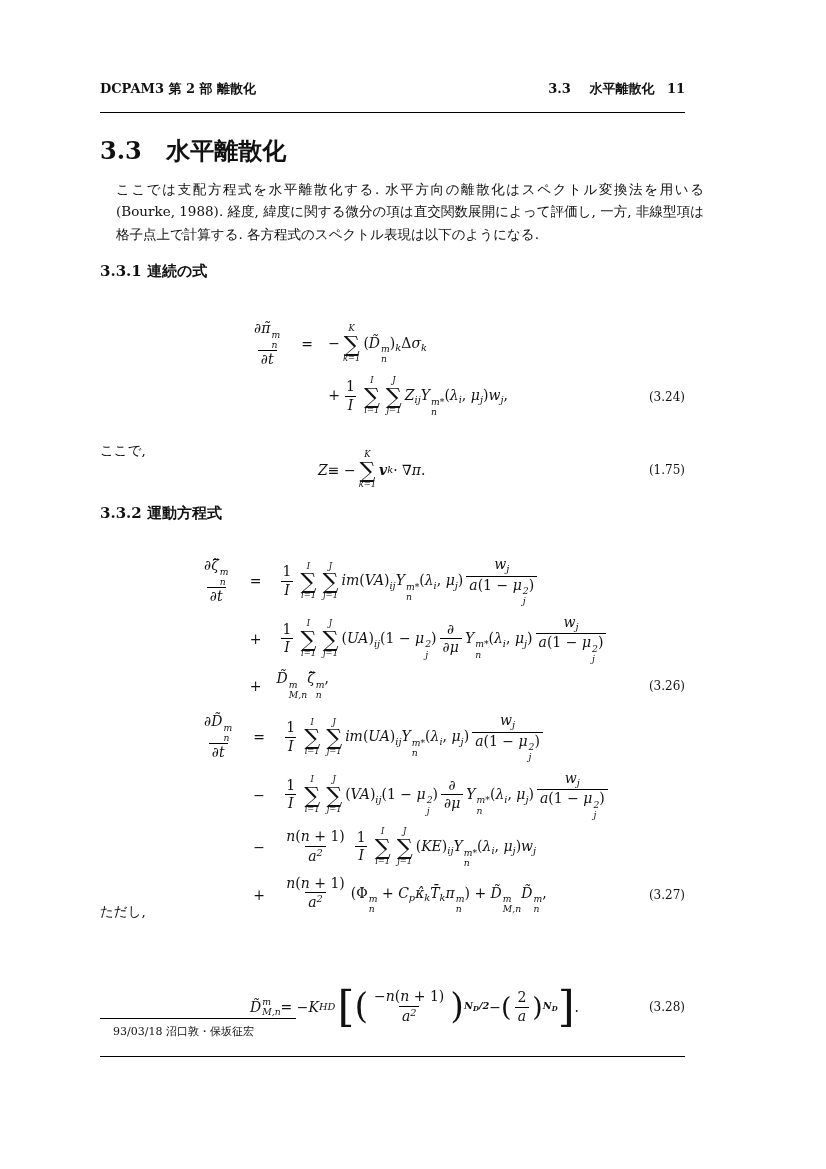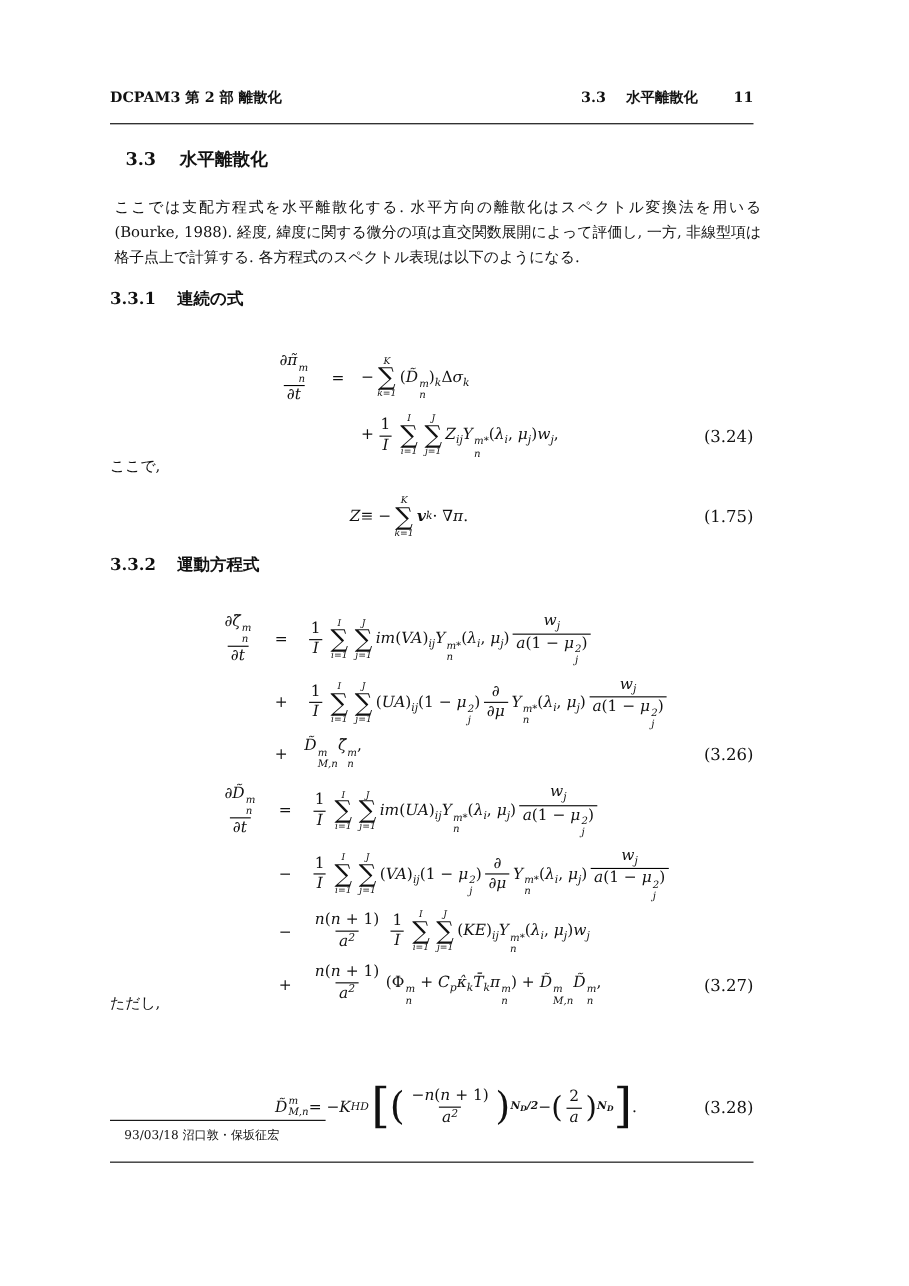--- a/index.html
+++ b/index.html
@@ -5,51 +5,51 @@
   html,body{margin:0;padding:0;background:#ffffff;}
   .page{position:relative;width:826px;height:1169px;background:#ffffff;overflow:hidden;
         font-family:"DejaVu Serif",serif;color:#111;}
   .abs{position:absolute;}
 
   
   .header{left:100px;top:80px;width:585px;display:flex;justify-content:space-between;
           font-size:13px;font-weight:bold;}
   .header-right span{font-weight:bold;}
   .hr-title{margin-left:14px;}
-  .hr-page{margin-left:28px;text-align:right;}
+  .hr-page{margin-left:8px;text-align:right;}
   .rule{border-top:1px solid #000;height:0;}
   .header-rule{left:100px;top:112px;width:585px;}
 
   
-  .section-heading{left:100px;top:135px;font-size:16px;font-weight:bold;margin-left:14px;}
+  .section-heading{left:100px;top:135px;font-size:24px;font-weight:bold;}
   .section-heading .sec-title{margin-left:16px;}
-  .intro{left:104px;top:178px;width:588px;font-size:13.5px;line-height:22.4px;
+  .intro{left:116px;top:178px;width:588px;font-size:13.5px;line-height:22.4px;
          text-align:justify;margin:0;}
   .subheading{left:100px;top:262px;font-size:15px;font-weight:bold;}
-  .subheading .sec-title{margin-left:14px;}
+  .subheading .sec-title{}
   #sub2{top:504px;}
-  .sidenote{left:100px;top:415px;font-size:13.5px;}
+  .sidenote{left:100px;top:442px;font-size:13.5px;}
   #tadashi{top:903px;}
 
   
   .equation{font-size:14px;line-height:1;}
   .eq-grid{display:grid;grid-template-columns:auto 42px 1fr;row-gap:8px;align-items:center;}
   #e1{left:248px;top:320px;width:437px;}
   #e2{left:318px;top:443px;width:367px;height:54px;}
   #e3{left:198px;top:556px;width:487px;}
   #e3 .eq-grid{row-gap:7px;}
   #e4{left:198px;top:712px;width:487px;}
   #e4 .eq-grid{row-gap:7px;}
   #e5{left:250px;top:922px;width:435px;height:62px;}
   .eq-lhs{text-align:right;}
   .eq-op{text-align:center;font-style:normal;}
   .eq-expr{position:relative;padding-right:64px;white-space:nowrap;}
   .eq-simple{display:flex;align-items:center;position:relative;white-space:nowrap;}
   .eq-num{position:absolute;right:0;top:50%;transform:translateY(-50%);
-          font-style:normal;font-size:15px;}
+          font-style:normal;font-size:12px;}
 
   
   .mi{font-style:italic;}
   .mr{font-style:normal;}
   .mbi{font-style:italic;font-weight:bold;}
   .msub{font-size:.7em;vertical-align:-0.35em;}
   .msup{font-size:.7em;vertical-align:0.55em;}
   .mhsup{font-size:.7em;vertical-align:1.35em;font-weight:bold;}
   .mss{display:inline-flex;flex-direction:column;align-items:flex-start;
        font-size:.66em;vertical-align:-0.5em;line-height:1.1;margin-left:1px;}

